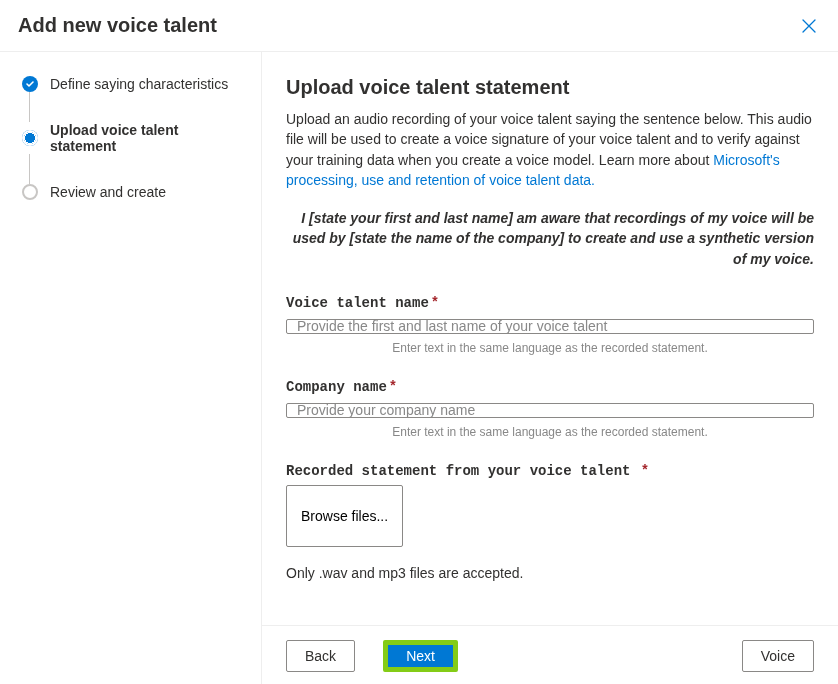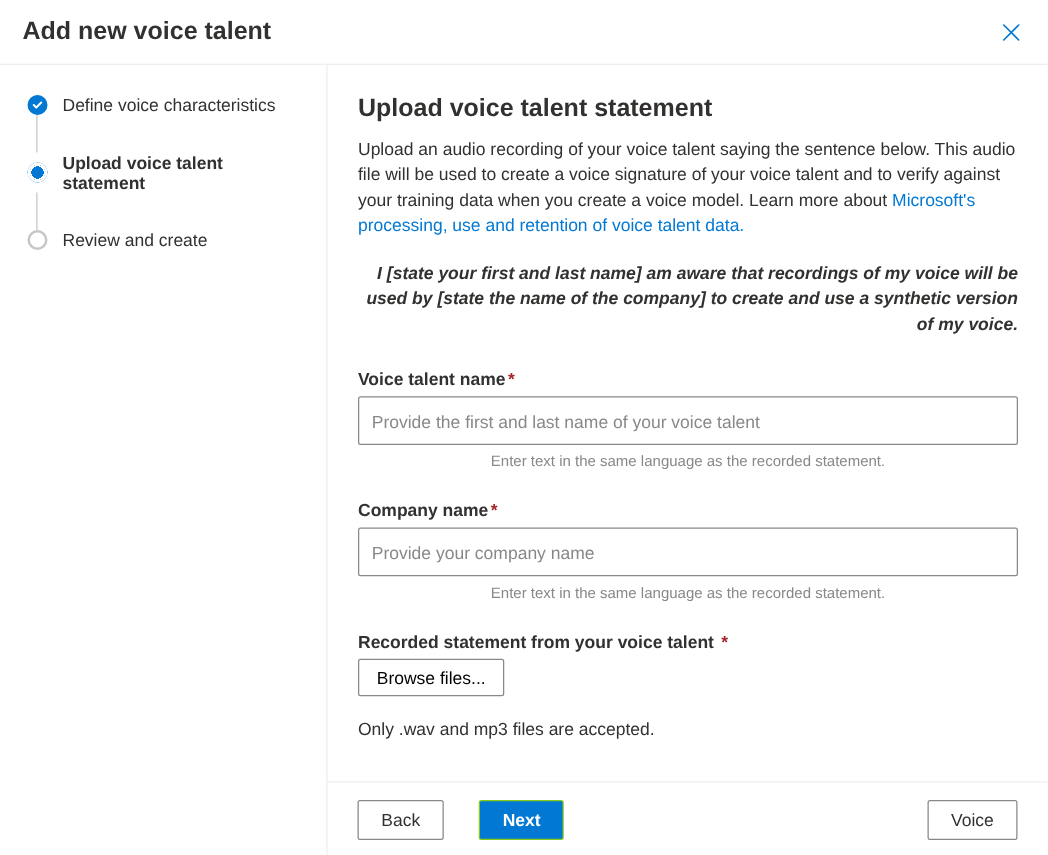--- a/index.html
+++ b/index.html
@@ -105,44 +105,45 @@
     line-height: 1.45;
     margin: 0 0 26px 0;
     text-align: right;
   }
   .field { margin-bottom: 24px; }
   .field-label {
     font-size: 14px;
     font-weight: 600;
     margin-bottom: 6px;
     display: block;
+    font-family: Liberation Mono, monospace;
   }
   .required { color: #a4262c; margin-left: 2px; }
   .text-input {
     width: 100%;
-    height: 39px;
+    height: 15px;
     border: 1px solid #8a8886;
     border-radius: 2px;
     padding: 0 10px;
     font-size: 14px;
     font-family: inherit;
     color: #323130;
   }
   .text-input::placeholder { color: #888; }
   .helper {
     font-size: 12px;
     color: #888;
     margin-top: 6px;
     text-align: center;
   }
   .browse-btn {
     background: #fff;
     border: 1px solid #8a8886;
     border-radius: 2px;
-    padding: 6px 14px;
+    padding: 22px 14px;
     font-size: 14px;
     font-family: inherit;
     cursor: pointer;
   }
   .file-help {
     font-size: 14px;
     margin-top: 18px;
   }
   .footer {
     border-top: 1px solid #eee;
@@ -160,23 +161,23 @@
     border-radius: 2px;
     cursor: pointer;
   }
   .btn-default {
     background: #fff;
     border: 1px solid #8a8886;
     color: #323130;
   }
   .btn-primary {
     background: #0078d4;
-    border: 1px solid #84cc16;
+    border: 5px solid #84cc16;
     color: #fff;
-    font-weight: 700;
+    font-weight: 400;
   }
 </style>
 </head>
 <body>
 
 <div class="header">
   <h1>Add new voice talent</h1>
   <button class="close-btn" aria-label="Close">
     <span>
       <svg width="14" height="14" viewBox="0 0 14 14">
@@ -187,21 +188,21 @@
 </div>
 
 <div class="body">
   <nav class="sidebar">
     <div class="step step-done">
       <span class="step-bullet">
         <svg width="10" height="10" viewBox="0 0 10 10">
             <path d="M2 5 L4 7 L8 3" stroke="#fff" stroke-width="1.6" fill="none" stroke-linecap="round" stroke-linejoin="round"></path>
           </svg>
       </span>
-      <span>Define voice characteristics</span>
+      <span>Define saying characteristics</span>
     </div>
     <div class="step-connector"></div>
     <div class="step step-current">
       <span class="step-bullet"></span>
       <span>Upload voice talent statement</span>
     </div>
     <div class="step-connector"></div>
     <div class="step step-pending">
       <span class="step-bullet"></span>
       <span>Review and create</span>

